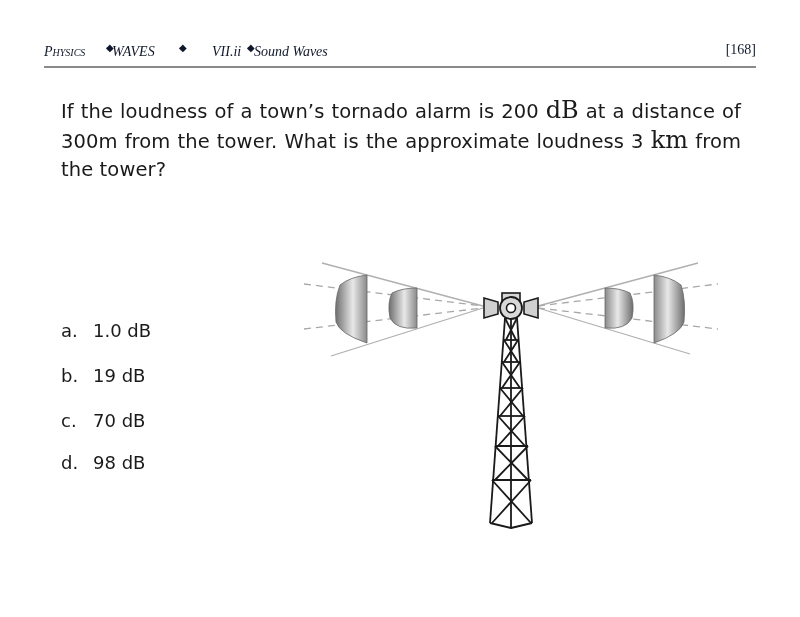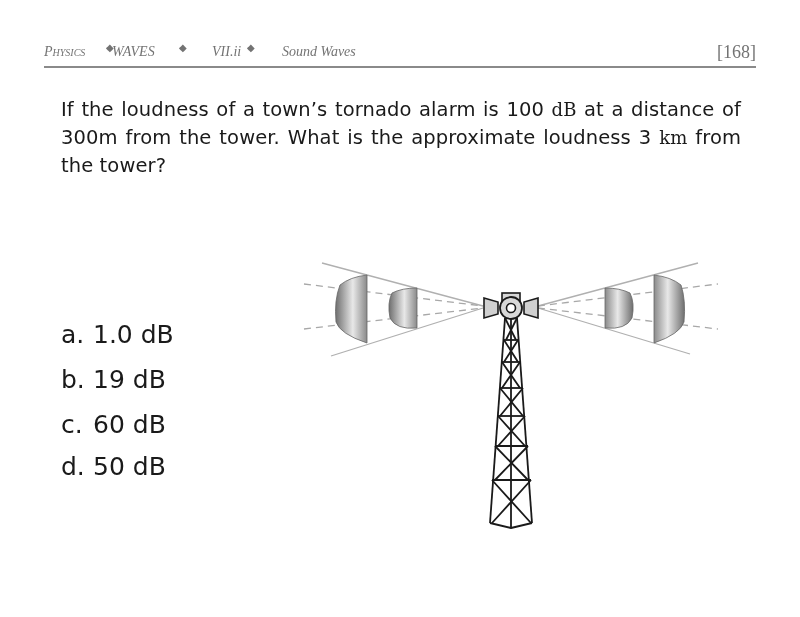--- a/index.html
+++ b/index.html
@@ -1,56 +1,56 @@
 <!DOCTYPE html>
 <html><head>
   <meta charset="utf-8">
   <style>
     html, body { margin: 0; padding: 0; background: #ffffff; }
     body { width: 800px; height: 617px; position: relative; overflow: hidden; font-family: "DejaVu Sans", sans-serif; color: #1a1a1a; }
 
-    .header { position: absolute; left: 44px; top: 40px; width: 712px; height: 22px; font-family: "Liberation Serif", "DejaVu Serif", serif; font-style: italic; font-size: 14px; color: #737373; }
+    .header { position: absolute; left: 44px; top: 40px; width: 712px; height: 22px; font-family: "Liberation Serif", "DejaVu Serif", serif; font-style: italic; font-size: 14px; color: #0f172a; }
     .header .crumb { position: absolute; top: 4px; white-space: nowrap; }
     .header .sc { font-variant: small-caps; }
     .header .bullet { position: absolute; top: 2px; font-style: normal; font-size: 10px; }
-    .header .page { position: absolute; right: 0; top: 2px; font-style: normal; font-size: 18px; }
+    .header .page { position: absolute; right: 0; top: 2px; font-style: normal; font-size: 14px; }
     .rule { position: absolute; left: 44px; top: 66px; width: 712px; height: 2px; background: #8a8a8a; }
 
     .question { position: absolute; left: 61px; top: 96px; width: 680px; font-family: "DejaVu Sans", sans-serif; font-size: 19.5px; line-height: 28px; text-align: justify; text-align-last: left; letter-spacing: 0.1px; color: #1a1a1a; }
-    .question .unit { font-family: "DejaVu Serif", "Liberation Serif", serif; font-size: 18px; margin-top: 16px; }
+    .question .unit { font-family: "DejaVu Serif", "Liberation Serif", serif; font-size: 24px; margin-top: 16px; }
 
     .options { position: absolute; left: 61px; top: 320px; }
-    .option { position: absolute; left: 0; white-space: nowrap; font-size: 25px; color: #1a1a1a; cursor: pointer; }
+    .option { position: absolute; left: 0; white-space: nowrap; font-size: 18px; color: #1a1a1a; cursor: pointer; }
     .option .letter { display: inline-block; width: 32px; }
 
     .figure { position: absolute; left: 300px; top: 250px; width: 440px; height: 290px; }
     .figure svg { width: 100%; height: 100%; display: block; }
   </style>
 </head>
 <body>
 
 <div class="header">
   <span class="crumb sc" style="left:0">Physics</span>
   <span class="bullet" style="left:62px">◆</span>
   <span class="crumb" style="left:68px">WAVES</span>
   <span class="bullet" style="left:135px">◆</span>
   <span class="crumb" style="left:168px">VII.ii</span>
   <span class="bullet" style="left:203px">◆</span>
-  <span class="crumb" style="left:238px">Sound Waves</span>
+  <span class="crumb" style="left:210px">Sound Waves</span>
   <span class="page">[168]</span>
 </div>
 <div class="rule"></div>
 
-<div class="question"><span>If the loudness of a town’s tornado alarm is 100 </span><span class="unit">dB</span><span> at a distance of 300m from the tower.  What is the approximate loudness 3 </span><span class="unit">km</span><span> from the tower?</span></div>
+<div class="question"><span>If the loudness of a town’s tornado alarm is 200 </span><span class="unit">dB</span><span> at a distance of 300m from the tower.  What is the approximate loudness 3 </span><span class="unit">km</span><span> from the tower?</span></div>
 
 <div class="options">
   <div class="option" style="top:0"><span class="letter">a.</span><span>1.0 dB</span></div>
   <div class="option" style="top:45px"><span class="letter">b.</span><span>19 dB</span></div>
-  <div class="option" style="top:90px"><span class="letter">c.</span><span>60 dB</span></div>
-  <div class="option" style="top:132px"><span class="letter">d.</span><span>50 dB</span></div>
+  <div class="option" style="top:90px"><span class="letter">c.</span><span>70 dB</span></div>
+  <div class="option" style="top:132px"><span class="letter">d.</span><span>98 dB</span></div>
 </div>
 
 <div class="figure">
   <svg viewBox="300 250 440 290" xmlns="http://www.w3.org/2000/svg">
     <defs>
       <linearGradient id="gL" x1="0" y1="0" x2="1" y2="0">
         <stop offset="0" stop-color="#6e6e6e"></stop>
         <stop offset="0.55" stop-color="#e8e8e8"></stop>
         <stop offset="1" stop-color="#8a8a8a"></stop>
       </linearGradient>

